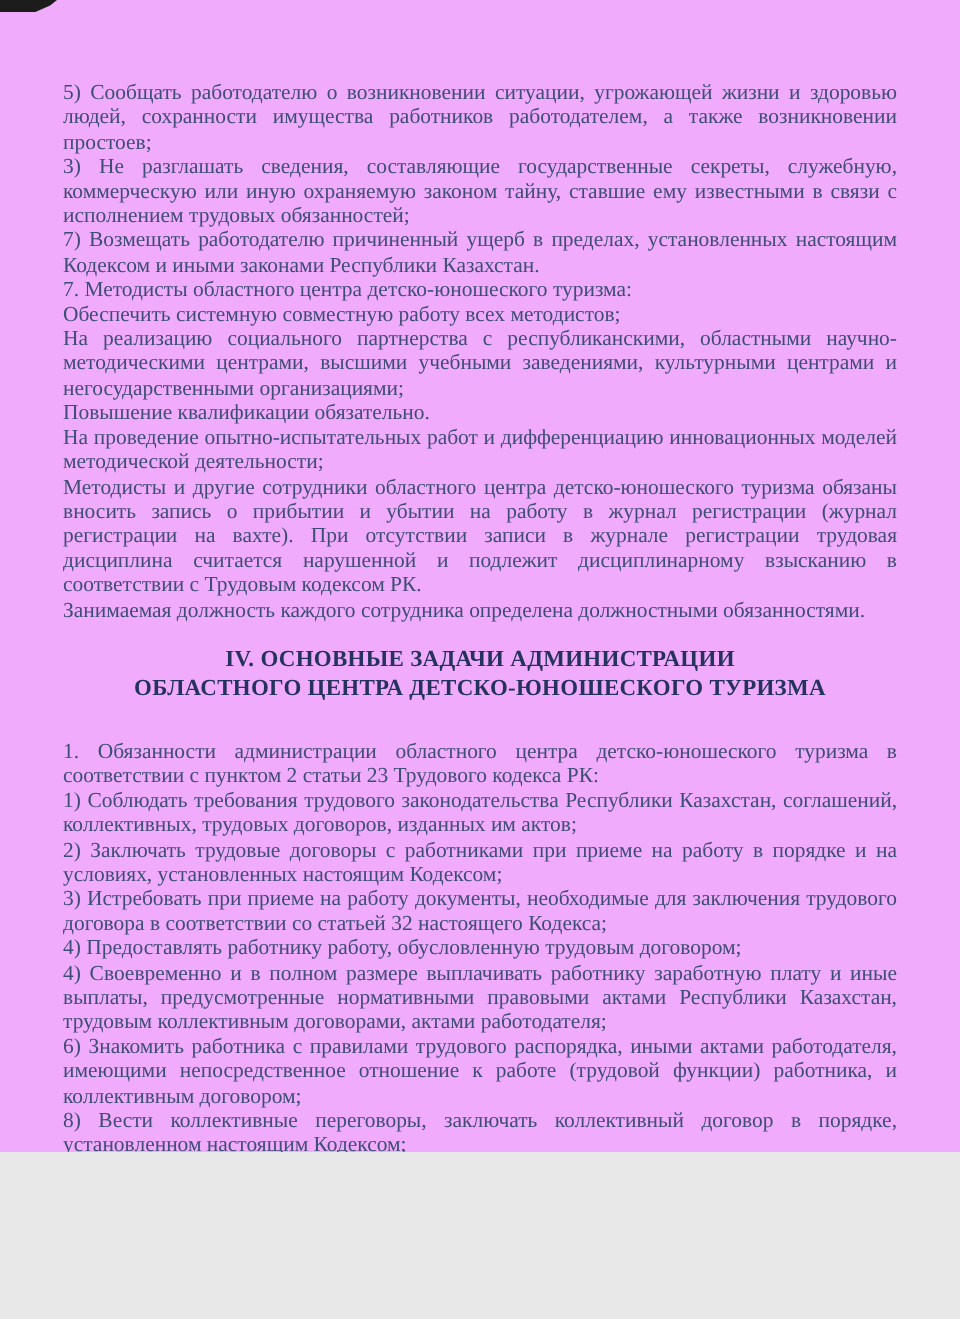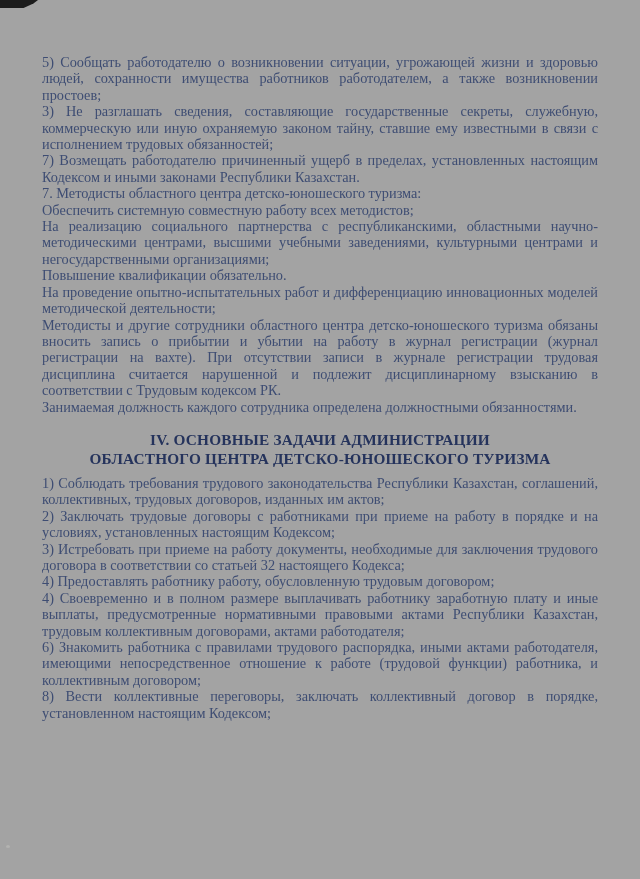--- a/index.html
+++ b/index.html
@@ -3,23 +3,23 @@
 <meta charset="utf-8">
 <style>
   html, body {
     margin: 0;
     padding: 0;
     background: #e8e8e8;
   }
   .page {
     position: relative;
     width: 640px;
-    height: 879px;
+    height: 768px;
     margin: 0 auto;
-    background: #a3a3a3;
+    background: #f0abfc;
     overflow: hidden;
     font-family: "Liberation Serif", "DejaVu Serif", serif;
   }
   
   .corner-mark {
     position: absolute;
     top: 0;
     left: 0;
     width: 38px;
     height: 8px;
@@ -45,21 +45,21 @@
     width: 556px;
     color: #3e4d73;
     font-size: 14.3px;
     line-height: 16.4px;
   }
   .block .para {
     margin: 0;
     text-align: justify;
   }
   .heading {
-    margin: 15px 0 7px 0;
+    margin: 15px 0 25px 0;
     text-align: center;
     font-weight: bold;
     font-size: 15.3px;
     line-height: 19px;
     color: #25335c;
     letter-spacing: 0.2px;
   }
   .heading div {
     display: block;
   }
@@ -86,20 +86,21 @@
         <p class="para">Методисты и другие сотрудники областного центра детско-юношеского туризма обязаны вносить запись о прибытии и убытии на работу в журнал регистрации (журнал регистрации на вахте). При отсутствии записи в журнале регистрации трудовая дисциплина считается нарушенной и подлежит дисциплинарному взысканию в соответствии с Трудовым кодексом РК.</p>
         <p class="para">Занимаемая должность каждого сотрудника определена должностными обязанностями.</p>
       </div>
 
     <h2 class="heading">
       <div>IV. ОСНОВНЫЕ ЗАДАЧИ АДМИНИСТРАЦИИ</div>
       <div>ОБЛАСТНОГО ЦЕНТРА ДЕТСКО-ЮНОШЕСКОГО ТУРИЗМА</div>
     </h2>
 
     <div class="block">
+        <p class="para">1. Обязанности администрации областного центра детско-юношеского туризма в соответствии с пунктом 2 статьи 23 Трудового кодекса РК:</p>
         <p class="para">1) Соблюдать требования трудового законодательства Республики Казахстан, соглашений, коллективных, трудовых договоров, изданных им актов;</p>
         <p class="para">2) Заключать трудовые договоры с работниками при приеме на работу в порядке и на условиях, установленных настоящим Кодексом;</p>
         <p class="para">3) Истребовать при приеме на работу документы, необходимые для заключения трудового договора в соответствии со статьей 32 настоящего Кодекса;</p>
         <p class="para">4) Предоставлять работнику работу, обусловленную трудовым договором;</p>
         <p class="para">4) Своевременно и в полном размере выплачивать работнику заработную плату и иные выплаты, предусмотренные нормативными правовыми актами Республики Казахстан, трудовым коллективным договорами, актами работодателя;</p>
         <p class="para">6) Знакомить работника с правилами трудового распорядка, иными актами работодателя, имеющими непосредственное отношение к работе (трудовой функции) работника, и коллективным договором;</p>
         <p class="para">8) Вести коллективные переговоры, заключать коллективный договор в порядке, установленном настоящим Кодексом;</p>
       </div>
 
   </div>

